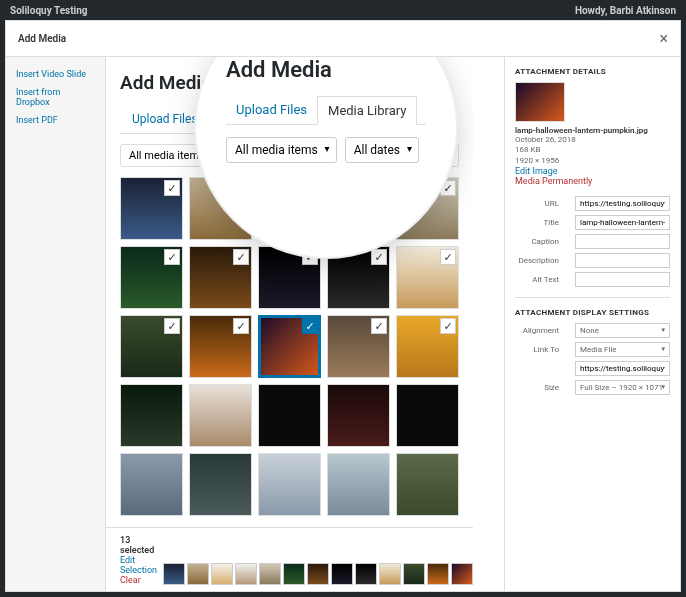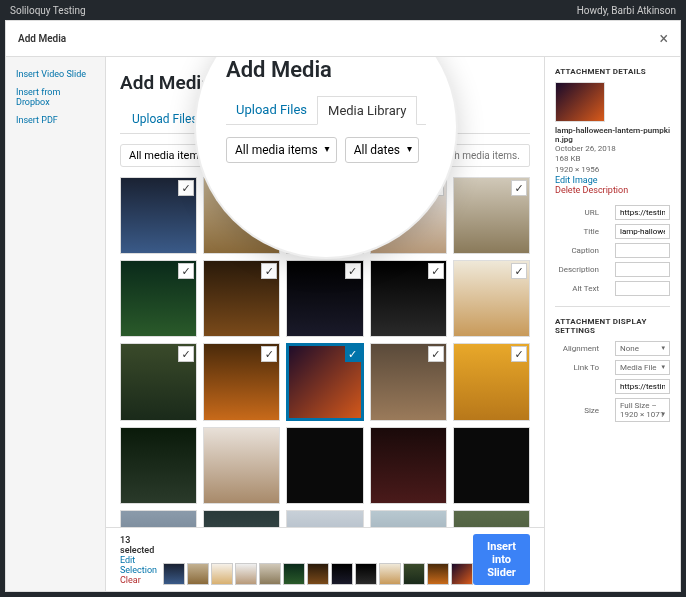--- a/index.html
+++ b/index.html
@@ -1,17 +1,17 @@
 <!DOCTYPE html>
 <html><head>
 <meta charset="utf-8">
 <style>
 * { box-sizing: border-box; margin: 0; padding: 0; font-family: -apple-system, BlinkMacSystemFont, "Segoe UI", Roboto, sans-serif; }
 body { background: #23282d; width: 686px; height: 597px; overflow: hidden; position: relative; }
-.admin-bar { height: 20px; background: #23282d; color: #ccc; font-size: 10px; display: flex; justify-content: space-between; align-items: center; padding: 0 10px; }
+.admin-bar { height: 20px; background: #23282d; color: #ccc; font-size: 10px; display: flex; justify-content: space-between; align-items: center; padding: 0 10px; font-weight: bold; }
 .admin-bar-left { display: flex; gap: 10px; }
 .admin-bar-right { display: flex; gap: 5px; }
 .modal { position: absolute; top: 20px; left: 5px; right: 5px; bottom: 5px; background: #fff; border: 1px solid #ddd; display: flex; flex-direction: column; }
 .modal-header { display: flex; justify-content: space-between; align-items: center; padding: 8px 12px; border-bottom: 1px solid #ddd; }
 .modal-title { font-size: 10px; color: #333; font-weight: 600; }
 .close-btn { cursor: pointer; font-size: 16px; color: #666; }
 .modal-body { flex: 1; display: flex; overflow: hidden; }
 .sidebar-left { width: 100px; background: #f5f5f5; border-right: 1px solid #ddd; padding: 8px 0; }
 .sidebar-item { display: block; padding: 4px 10px; font-size: 9px; color: #0073aa; cursor: pointer; }
 .main { flex: 1; display: flex; flex-direction: column; overflow: hidden; position: relative; }
@@ -32,21 +32,21 @@
 .check { position: absolute; top: 2px; right: 2px; width: 16px; height: 16px; background: #fff; border: 1px solid #ccc; font-size: 11px; display: flex; align-items: center; justify-content: center; color: #333; }
 .check.on { background: #0073aa; border-color: #0073aa; color: #fff; }
 .footer { border-top: 1px solid #ddd; padding: 6px 14px; display: flex; justify-content: space-between; align-items: flex-end; background: #fff; }
 .footer-left { font-size: 9px; }
 .footer-left .count { color: #333; font-weight: 600; }
 .footer-left .edit { color: #0073aa; margin-right: 6px; cursor: pointer; }
 .footer-left .clear { color: #b32d2e; cursor: pointer; }
 .footer-thumbs { display: flex; gap: 2px; }
 .footer-thumb { width: 22px; height: 22px; background: #555; border: 1px solid #ccc; }
 .btn-primary { background: #3b82f6; color: #fff; border: none; padding: 6px 12px; font-size: 11px; border-radius: 3px; cursor: pointer; font-weight: bold; }
-.sidebar-right { width: 136px; border-left: 1px solid #ddd; padding: 10px; font-size: 9px; color: #666; overflow: auto; }
+.sidebar-right { width: 176px; border-left: 1px solid #ddd; padding: 10px; font-size: 9px; color: #666; overflow: auto; margin-left: 31px; }
 .section-title { text-transform: uppercase; font-weight: 700; color: #333; font-size: 8px; margin-bottom: 6px; letter-spacing: 0.3px; }
 .att-preview { width: 50px; height: 40px; background: linear-gradient(135deg,#2a1a3a,#d97a2a); margin-bottom: 4px; border: 1px solid #ddd; }
 .att-name { font-weight: 600; color: #333; word-break: break-all; font-size: 8px; }
 .att-meta { color: #666; font-size: 8px; line-height: 1.3; }
 .link-blue { color: #0073aa; cursor: pointer; display: block; }
 .link-red { color: #b32d2e; cursor: pointer; display: block; margin-bottom: 10px; }
 .field { display: flex; align-items: center; margin-bottom: 4px; gap: 16px; }
 .field label { width: 44px; text-align: right; font-size: 8px; color: #666; }
 .field input, .field .sel { flex: 1; border: 1px solid #ccc; padding: 2px 4px; font-size: 8px; min-width: 0; }
 .field .sel { background: #fff; position: relative; }
@@ -203,21 +203,21 @@
     </div>
 
     <div class="sidebar-right">
       <div class="section-title">ATTACHMENT DETAILS</div>
       <div class="att-preview c13"></div>
       <div class="att-name">lamp-halloween-lantern-pumpkin.jpg</div>
       <div class="att-meta">October 26, 2018</div>
       <div class="att-meta">168 KB</div>
       <div class="att-meta">1920 × 1956</div>
       <a class="link-blue">Edit Image</a>
-      <a class="link-red">Delete Description</a>
+      <a class="link-red">Media Permanently</a>
 
       <div class="field">
           <label>URL</label>
           <input value="https://testing.soliloquywp" style="">
         </div>
       <div class="field">
           <label>Title</label>
           <input value="lamp-halloween-lantern-pu" style="">
         </div>
       <div class="field">

